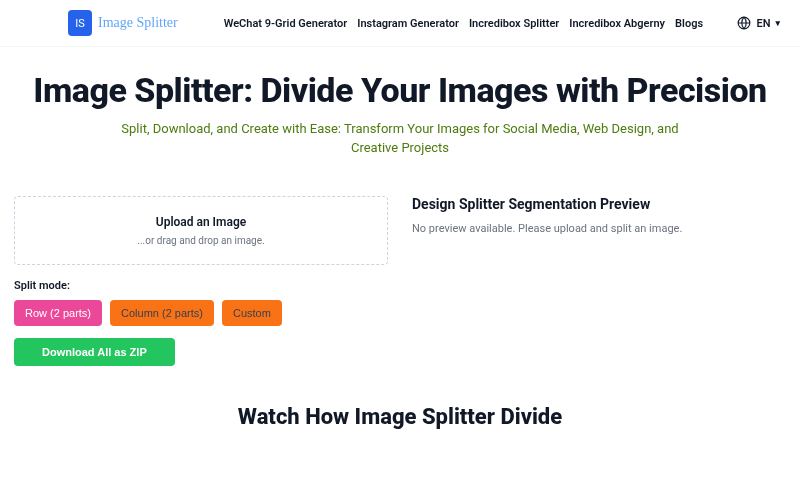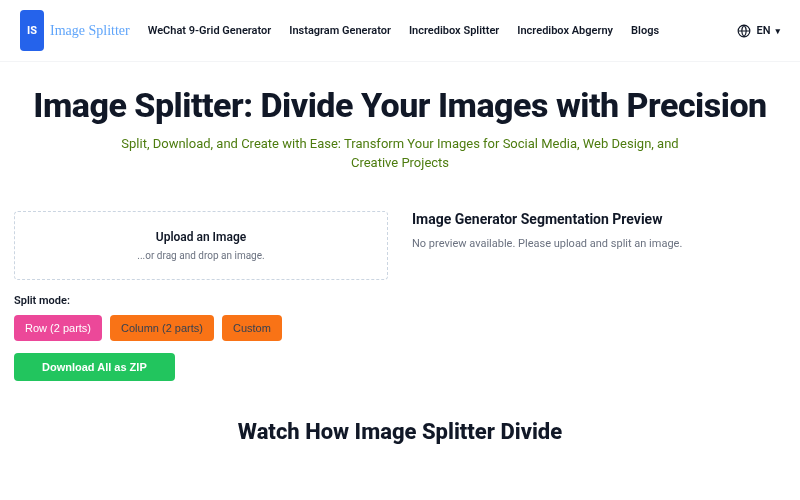--- a/index.html
+++ b/index.html
@@ -18,38 +18,40 @@
       border-bottom: 1px solid #f3f4f6;
       gap: 18px;
     }
     .logo-wrap {
       display: flex;
       align-items: center;
       gap: 6px;
     }
     .logo-badge {
       width: 24px;
-      height: 41px;
+      height: 26px;
       background: #2563eb;
       color: #fff;
       border-radius: 4px;
       display: flex;
       align-items: center;
       justify-content: center;
-      font-weight: 700;
-      font-size: 11px;
+      font-weight: 400;
+      font-size: 11px;
+      margin-left: 48px;
     }
     .logo-text {
       font-family: "Segoe Script", "Comic Sans MS", cursive;
       color: #60a5fa;
       font-size: 14px;
     }
     .nav {
       display: flex;
-      gap: 18px;
+      gap: 10px;
+      margin-left: 28px;
     }
     .nav a {
       font-size: 11px;
       font-weight: 600;
       color: #111827;
       text-decoration: none;
       cursor: pointer;
     }
     .lang {
       margin-left: auto;
@@ -188,18 +190,18 @@
     </div>
     <div class="mode-label">Split mode:</div>
     <div class="mode-btns">
       <button class="btn active">Row (2 parts)</button>
       <button class="btn">Column (2 parts)</button>
       <button class="btn">Custom</button>
     </div>
     <button class="btn download-btn">Download All as ZIP</button>
   </div>
   <div class="right">
-    <div class="preview-title">Image Generator Segmentation Preview</div>
+    <div class="preview-title">Design Splitter Segmentation Preview</div>
     <div class="preview-text">No preview available. Please upload and split an image.</div>
   </div>
 </section>
 
 <h2 class="secondary-title">Watch How Image Splitter Divide</h2>
 
 </body></html>

